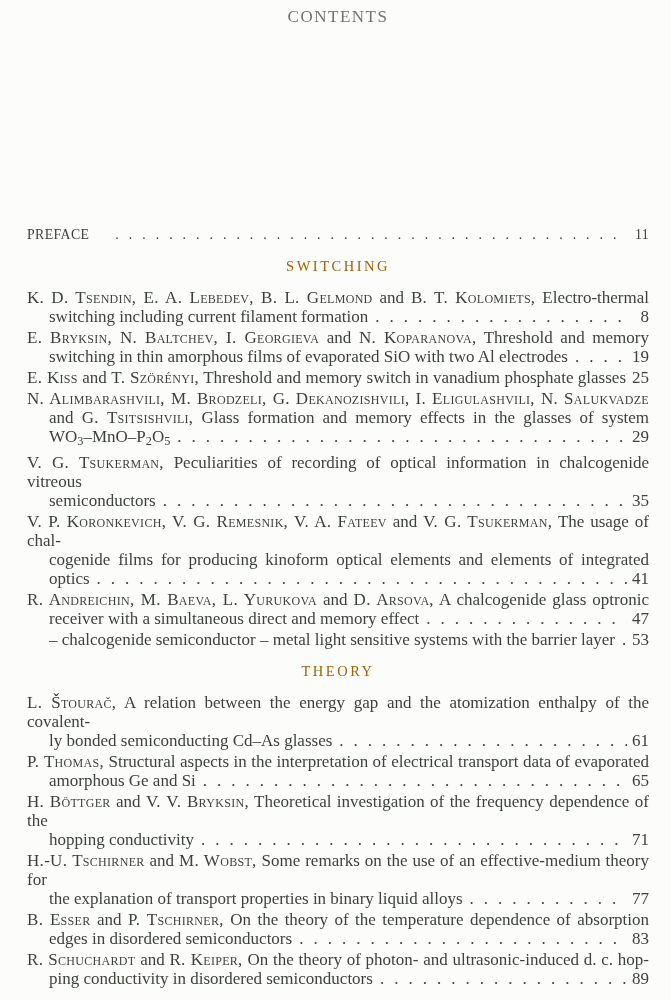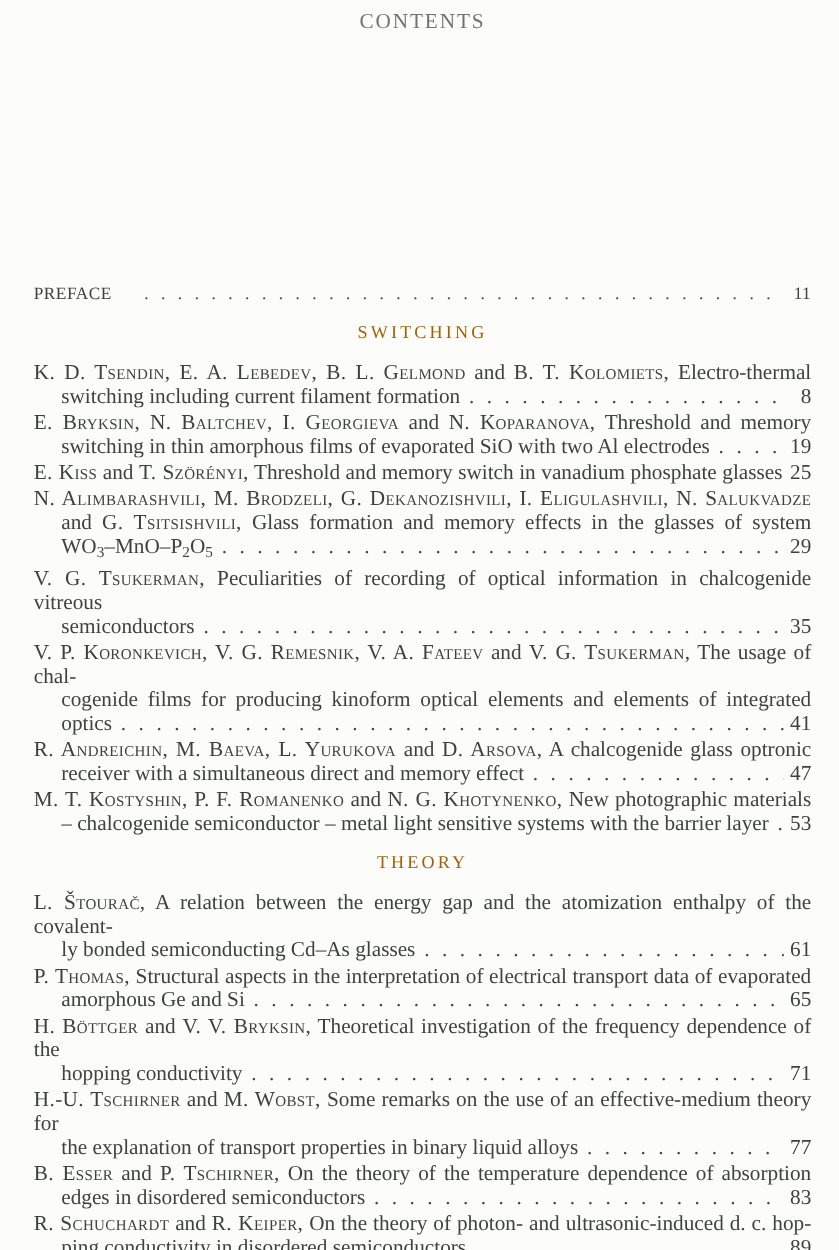--- a/index.html
+++ b/index.html
@@ -128,21 +128,20 @@
       </div>
       <div class="entry">
         <div class="line"><span class="sc">R. Andreichin, M. Baeva, L. Yurukova</span><span> and </span><span class="sc">D. Arsova,</span><span> A chalcogenide glass optronic</span></div>
         <div class="line flexlast cont">
           <span class="lt"><span>receiver with a simultaneous direct and memory effect</span></span>
           <span class="dots">................................................................................</span>
           <span class="pg">47</span>
         </div>
       </div>
       <div class="entry">
-        <div class="line"><span class="sc">M. T. Kostyshin, P. F. Romanenko</span><span> and </span><span class="sc">N. G. Khotynenko,</span><span> New photographic materials</span></div>
         <div class="line flexlast cont">
           <span class="lt"><span>– chalcogenide semiconductor – metal light sensitive systems with the barrier layer</span></span>
           <span class="dots">................................................................................</span>
           <span class="pg">53</span>
         </div>
       </div>
       <h2 class="section-title">THEORY</h2>
       <div class="entry">
         <div class="line"><span class="sc">L. Štourač,</span><span> A relation between the energy gap and the atomization enthalpy of the covalent-</span></div>
         <div class="line flexlast cont">

